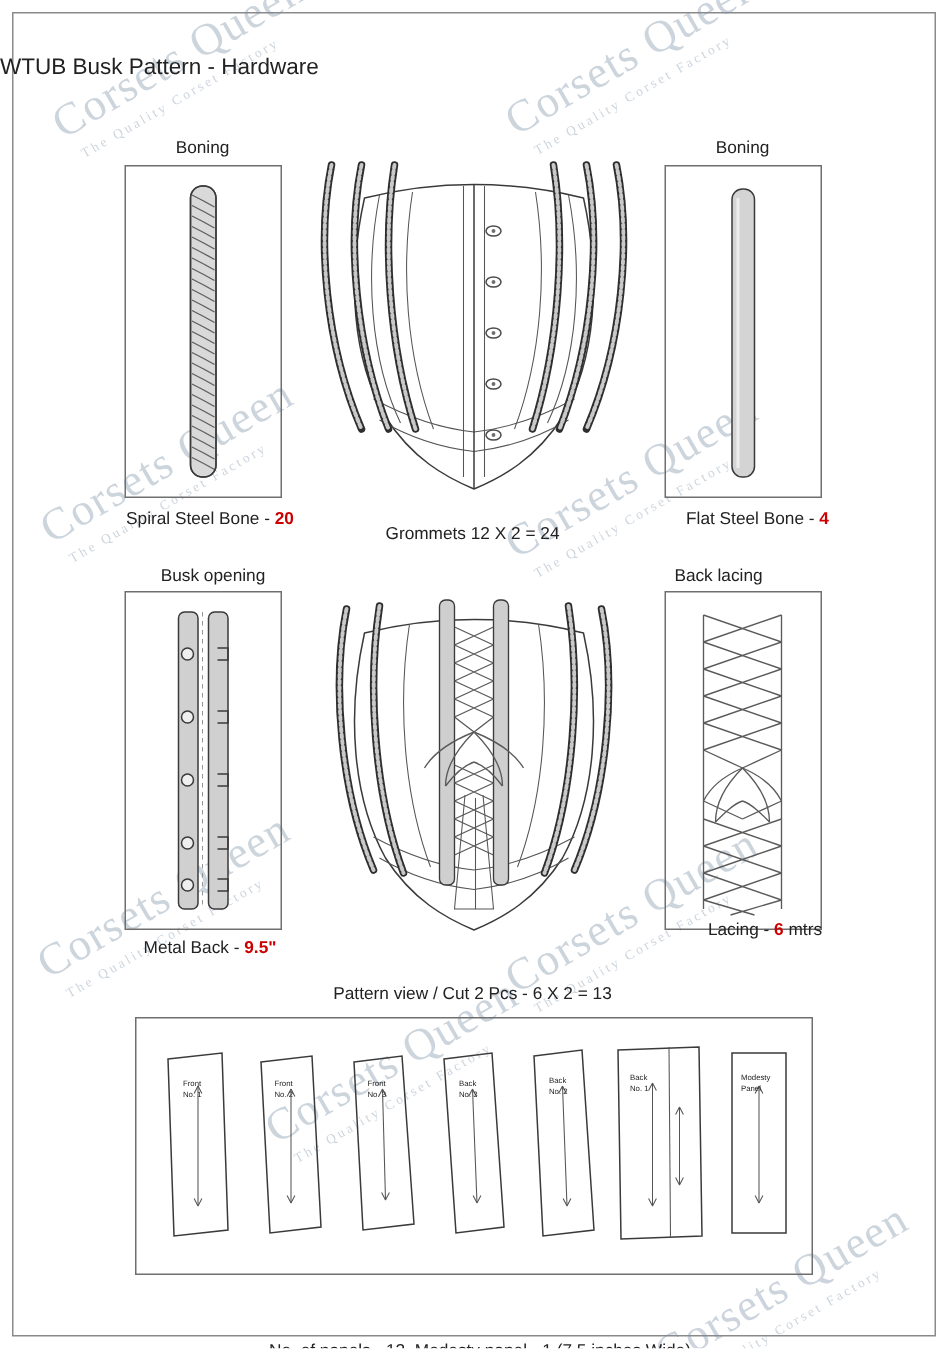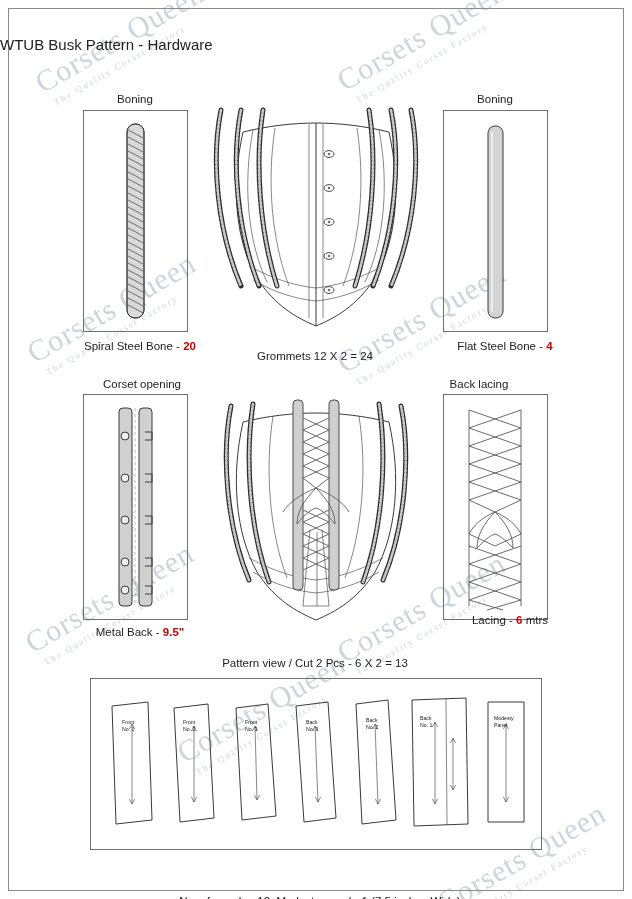--- a/index.html
+++ b/index.html
@@ -229,21 +229,21 @@
       <path d="M48 40 C38 92 42 150 62 192"></path>
       <path d="M70 38 C62 90 66 148 84 196"></path>
       <path d="M174 40 C184 92 180 150 160 192"></path>
       <path d="M152 38 C160 90 156 148 138 196"></path>
     </g>
   </svg>
   <div class="cap" style="left:215px; top:350px; width:200px;">
     <span>Grommets 12 X 2 = 24</span>
   </div>
 
-  <div class="label-top" style="left:72px; top:378px; width:140px;">Corset opening</div>
+  <div class="label-top" style="left:72px; top:378px; width:140px;">Busk opening</div>
   <div class="box" style="left:83px; top:394px; width:105px; height:226px;"></div>
   <svg style="position:absolute; left:83px; top:394px;" width="105" height="226" viewBox="0 0 105 226">
     <rect x="36" y="14" width="13" height="198" rx="4" fill="#d0d0d0" stroke="#3a3a3a" stroke-width="1"></rect>
     <rect x="56" y="14" width="13" height="198" rx="4" fill="#d0d0d0" stroke="#3a3a3a" stroke-width="1"></rect>
     <g stroke="#3a3a3a" stroke-width="1" fill="#efefef">
       <circle cx="42" cy="42" r="4"></circle>
         <circle cx="42" cy="84" r="4"></circle>
       <circle cx="42" cy="126" r="4"></circle>
         <circle cx="42" cy="168" r="4"></circle>
       <circle cx="42" cy="196" r="4"></circle>

